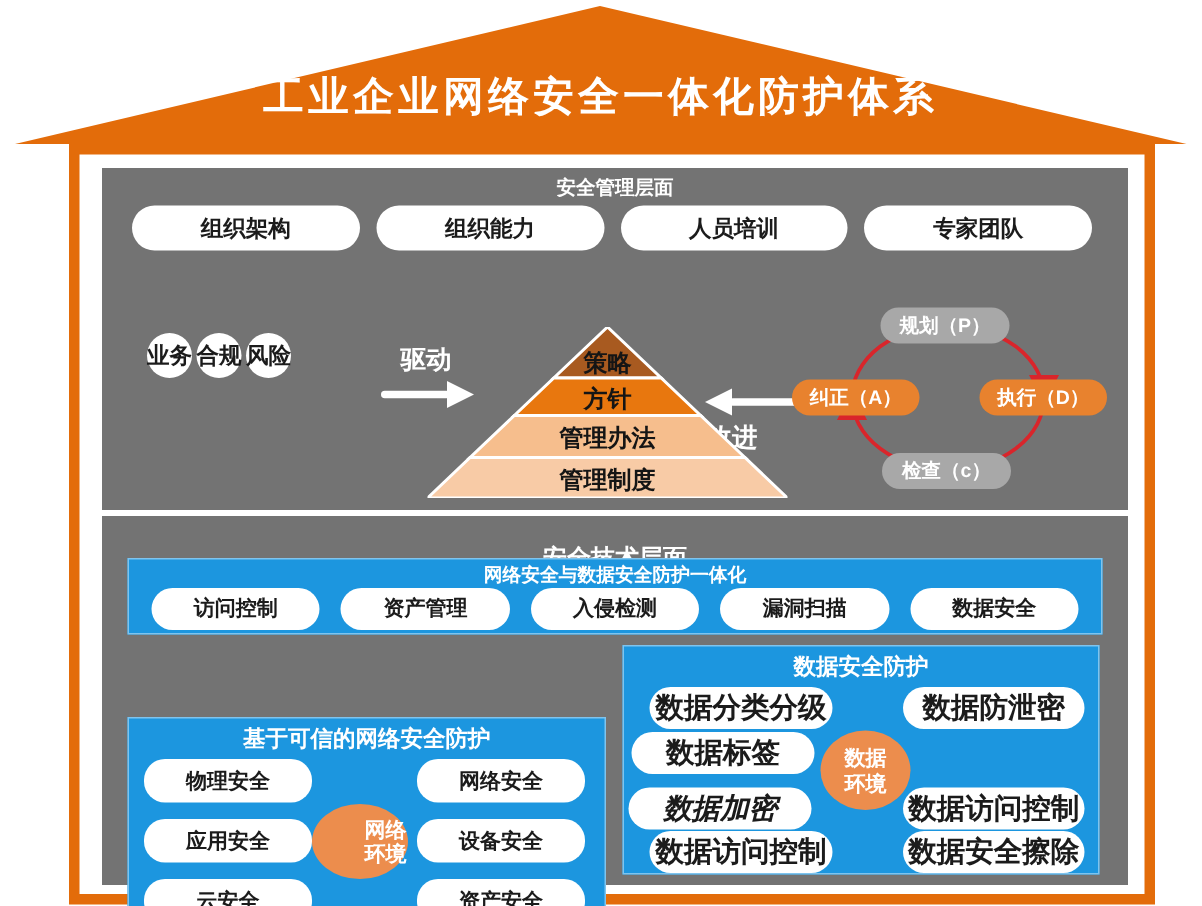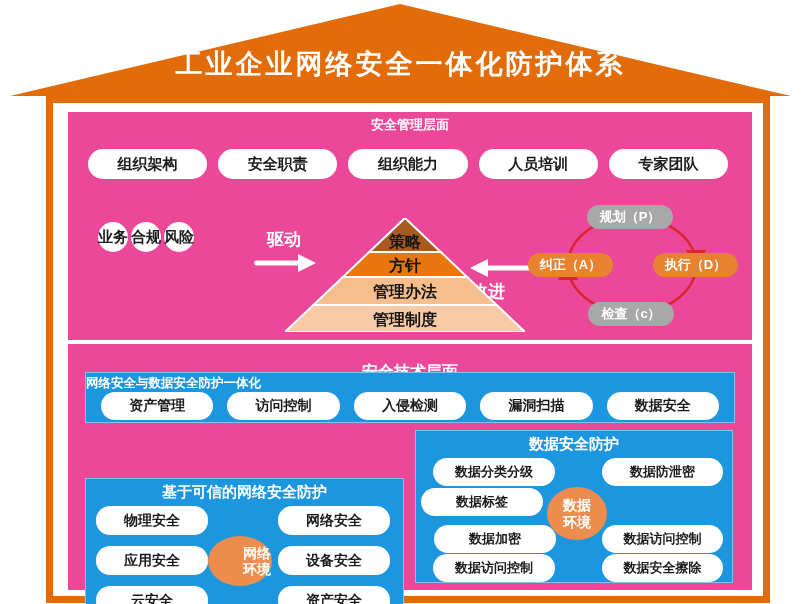--- a/index.html
+++ b/index.html
@@ -8,32 +8,32 @@
 
   
   #roof-svg{position:absolute;left:0;top:0;}
   #page-title{position:absolute;left:0;right:0;top:46px;text-align:center;color:#fff;
               font-size:27px;font-weight:bold;letter-spacing:3px;}
 
   
   #frame{position:absolute;left:46px;top:96px;width:724px;height:507px;
          box-sizing:border-box;border:7px solid #E36C0A;background:#fff;}
 
-  .panel{position:absolute;background:#ec4899;}
+  .panel{position:absolute;background:#737373;}
   #panel-mgmt{left:68px;top:112px;width:684px;height:228px;}
   #panel-tech{left:68px;top:344px;width:684px;height:246px;}
 
   .panel-header{position:absolute;left:0;right:0;text-align:center;color:#fff;font-weight:bold;}
   #mgmt-header{top:4px;font-size:13px;}
   #tech-header{top:18px;font-size:16px;}
 
   .pill{background:#fff;border-radius:15px;display:flex;align-items:center;justify-content:center;
         color:#1b1b1b;font-weight:bold;box-sizing:border-box;}
   #mgmt-top-pills{position:absolute;left:20px;right:24px;top:25px;display:flex;gap:11px;}
-  #mgmt-top-pills .pill{flex:1;height:30px;font-size:15px;margin-top:12px;}
+  #mgmt-top-pills .pill{flex:1;height:30px;font-size:15px;}
 
   #driver-stack{position:absolute;left:30px;top:110px;width:137px;display:flex;flex-direction:row;gap:3px;}
   #driver-stack .pill{height:30px;font-size:15px;}
 
   .flow-label{position:absolute;color:#fff;font-weight:bold;font-size:17px;text-align:center;}
   #drive-label{left:186px;top:116px;width:60px;}
   #improve-label{left:392px;top:124px;width:56px;margin-top:44px;}
   #drive-arrow{position:absolute;left:186px;top:141px;}
   #improve-arrow{position:absolute;left:402px;top:146px;}
 
@@ -46,32 +46,32 @@
              justify-content:center;color:#fff;font-size:13px;font-weight:bold;}
   .pdca-gray{background:#A8A8A8;}
   .pdca-orange{background:#E8822E;}
   #pdca-plan{left:69px;top:8px;width:86px;}
   #pdca-do{left:135px;top:56px;width:85px;}
   #pdca-check{left:70px;top:105px;width:86px;}
   #pdca-act{left:10px;top:56px;width:85px;}
 
   .light-box{position:absolute;background:#1C96DF;border:1px solid #7fc4ee;box-sizing:border-box;}
   #integration-box{left:17px;top:28px;width:650px;height:51px;}
-  #integration-header{position:absolute;left:0;right:0;top:2px;text-align:left;color:#fff;
+  #integration-header{position:absolute;left:0;right:0;top:2px;text-align:center;color:#fff;
                       font-weight:bold;font-size:12.5px;}
   #integration-pills{position:absolute;left:15px;right:15px;top:19px;display:flex;gap:14px;}
   #integration-pills .pill{flex:1;height:28px;font-size:14px;}
 
   #net-box{left:17px;top:86px;width:319px;height:153px;margin-top:48px;}
   #data-box{left:347px;top:86px;width:318px;height:153px;}
   .sub-title{position:absolute;left:0;right:0;top:4px;text-align:center;color:#fff;
              font-weight:bold;font-size:15px;}
   .sub-pill{position:absolute;height:29px;border-radius:14px;background:#fff;display:flex;
             align-items:center;justify-content:center;color:#1b1b1b;font-weight:bold;font-size:14px;}
-  #data-box .sub-pill{height:28px;font-size:13px;}
+  #data-box .sub-pill{height:28px;font-size:19px;}
 
   .env-circle{position:absolute;background:#EC8D4D;border-radius:50%;display:flex;align-items:center;
               justify-content:center;text-align:center;color:#fff;font-weight:bold;font-size:14px;line-height:1.15;}
   #net-env{left:122px;top:57px;width:64px;height:50px;justify-content:flex-end;}
   #data-env{left:131px;top:56px;width:60px;height:53px;}
   .env-text{width:30px;}
 </style>
 </head>
 <body>
 
@@ -82,21 +82,20 @@
   </svg>
   <div id="page-title">工业企业网络安全一体化防护体系</div>
 
   <div id="frame"></div>
 
   <div id="panel-mgmt" class="panel">
     <div id="mgmt-header" class="panel-header">安全管理层面</div>
 
     <div id="mgmt-top-pills">
       <div class="pill">组织架构</div>
-      <div class="pill">安全职责</div>
       <div class="pill">组织能力</div>
       <div class="pill">人员培训</div>
       <div class="pill">专家团队</div>
     </div>
 
     <div id="driver-stack">
       <div class="pill">业务</div>
       <div class="pill">合规</div>
       <div class="pill">风险</div>
     </div>
@@ -142,22 +141,22 @@
       <div id="pdca-act" class="pdca-pill pdca-orange">纠正（A）</div>
     </div>
   </div>
 
   <div id="panel-tech" class="panel">
     <div id="tech-header" class="panel-header">安全技术层面</div>
 
     <div id="integration-box" class="light-box">
       <div id="integration-header">网络安全与数据安全防护一体化</div>
       <div id="integration-pills">
+        <div class="pill">访问控制</div>
         <div class="pill">资产管理</div>
-        <div class="pill">访问控制</div>
         <div class="pill">入侵检测</div>
         <div class="pill">漏洞扫描</div>
         <div class="pill">数据安全</div>
       </div>
     </div>
 
     <div id="net-box" class="light-box">
       <div class="sub-title">基于可信的网络安全防护</div>
       <div class="sub-pill" style="left:10px;top:27px;width:112px;">物理安全</div>
       <div class="sub-pill" style="left:10px;top:67px;width:112px;">应用安全</div>
@@ -167,21 +166,21 @@
       <div class="sub-pill" style="left:192px;top:107px;width:112px;">资产安全</div>
       <div id="net-env" class="env-circle">
         <div class="env-text">网络环境</div>
       </div>
     </div>
 
     <div id="data-box" class="light-box">
       <div class="sub-title">数据安全防护</div>
       <div class="sub-pill" style="left:17px;top:27px;width:122px;">数据分类分级</div>
       <div class="sub-pill" style="left:5px;top:57px;width:122px;">数据标签</div>
-      <div class="sub-pill" style="left:18px;top:94px;width:122px;">数据加密</div>
+      <div class="sub-pill" style="left:3px;top:94px;width:122px;font-style:italic;">数据加密</div>
       <div class="sub-pill" style="left:17px;top:123px;width:122px;">数据访问控制</div>
       <div class="sub-pill" style="left:186px;top:27px;width:121px;">数据防泄密</div>
       <div class="sub-pill" style="left:186px;top:94px;width:121px;">数据访问控制</div>
       <div class="sub-pill" style="left:186px;top:123px;width:121px;">数据安全擦除</div>
       <div id="data-env" class="env-circle">
         <div class="env-text">数据环境</div>
       </div>
     </div>
   </div>
 

